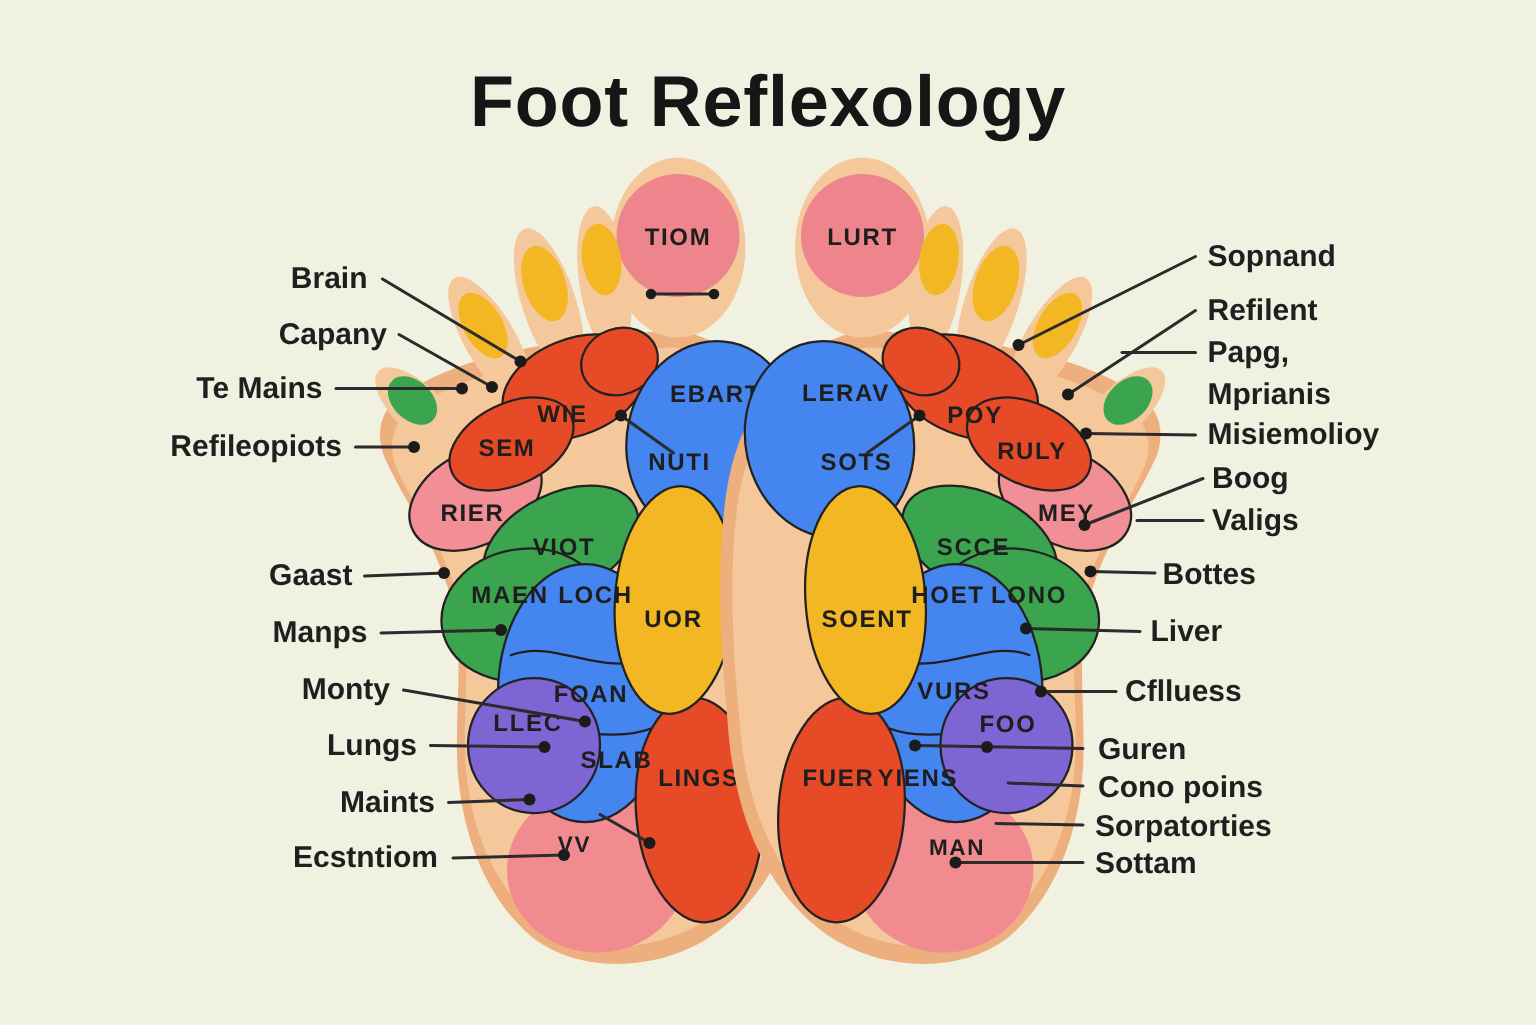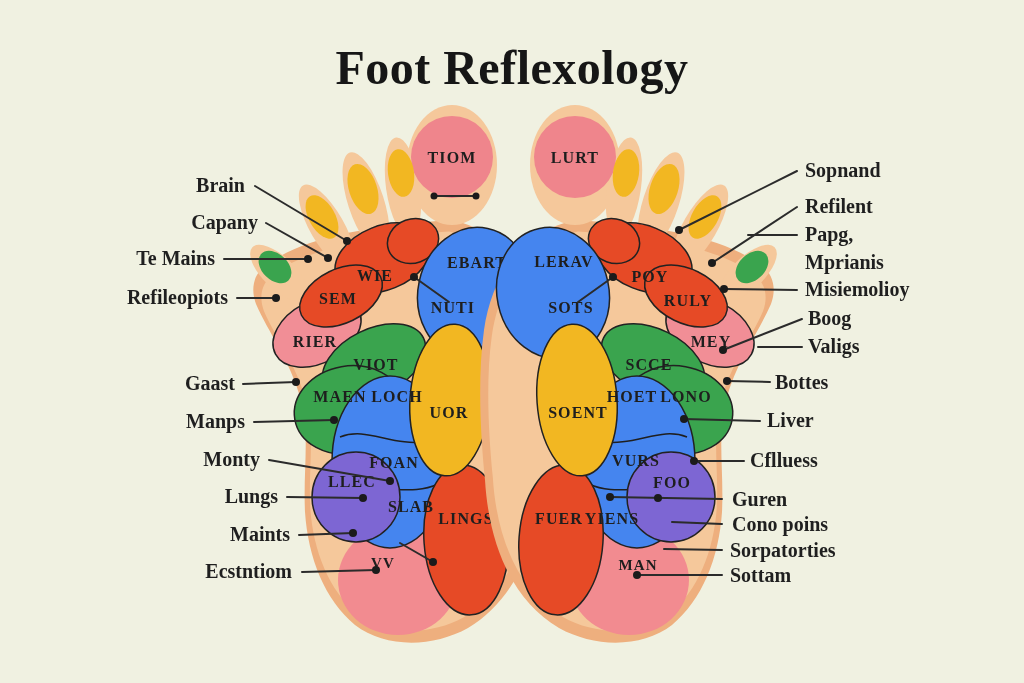--- a/index.html
+++ b/index.html
@@ -1,17 +1,17 @@
 <!DOCTYPE html>
 <html><head>
 <meta charset="utf-8">
 <style>
   html,body{margin:0;padding:0;}
   body{width:1024px;height:683px;overflow:hidden;font-family:"Liberation Sans","DejaVu Sans",sans-serif;}
-  .stage{position:relative;width:844px;height:683px;font-family:Liberation Serif, serif;}
+  .stage{position:relative;width:844px;height:683px;}
   svg{display:block;}
   .title-text{font-size:48px;font-weight:bold;letter-spacing:.5px;}
   .side-label{font-size:20px;font-weight:bold;}
   .side-label.left{text-anchor:end;}
   .zone-label{font-size:16px;font-weight:bold;letter-spacing:1.1px;text-anchor:middle;}
   .zone-label.small{font-size:15px;}
   .leader{stroke:#2b2b2b;stroke-width:2;fill:none;stroke-linecap:round;}
   .divider{stroke:#1f1f1f;stroke-width:1.5;fill:none;}
   .dot{fill:#1b1b1b;}
 </style>

